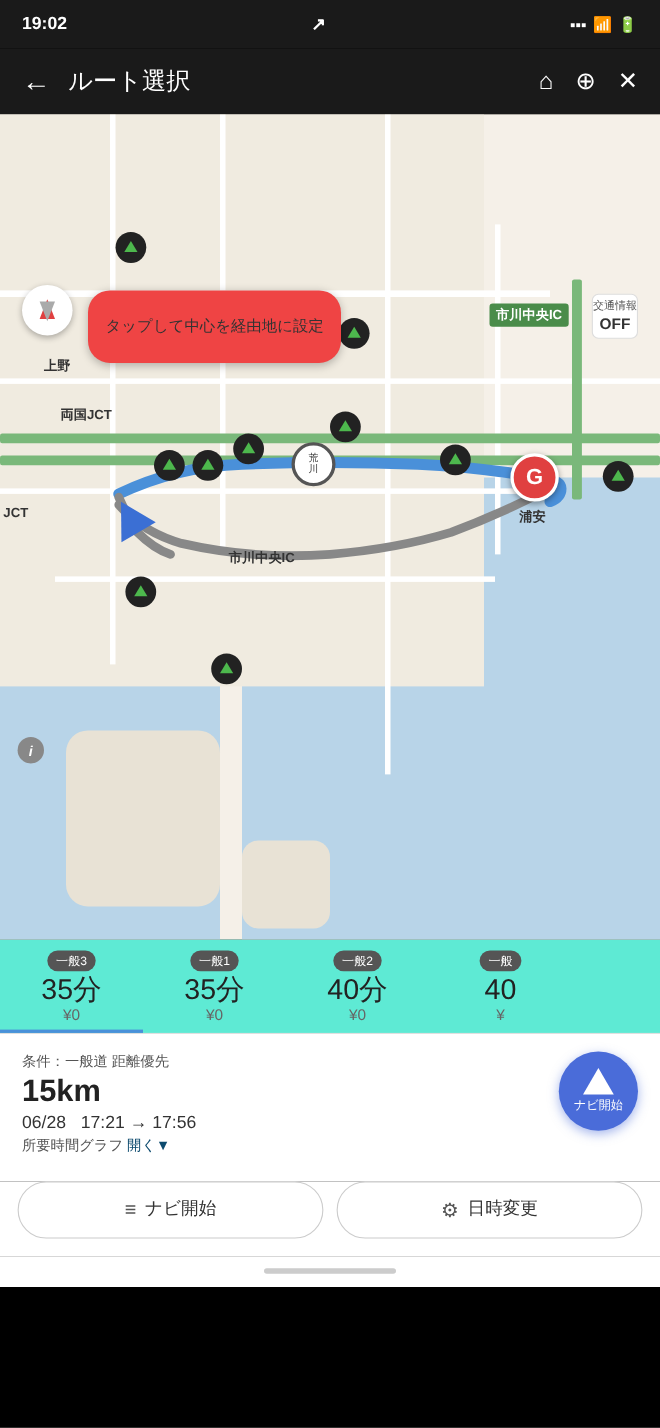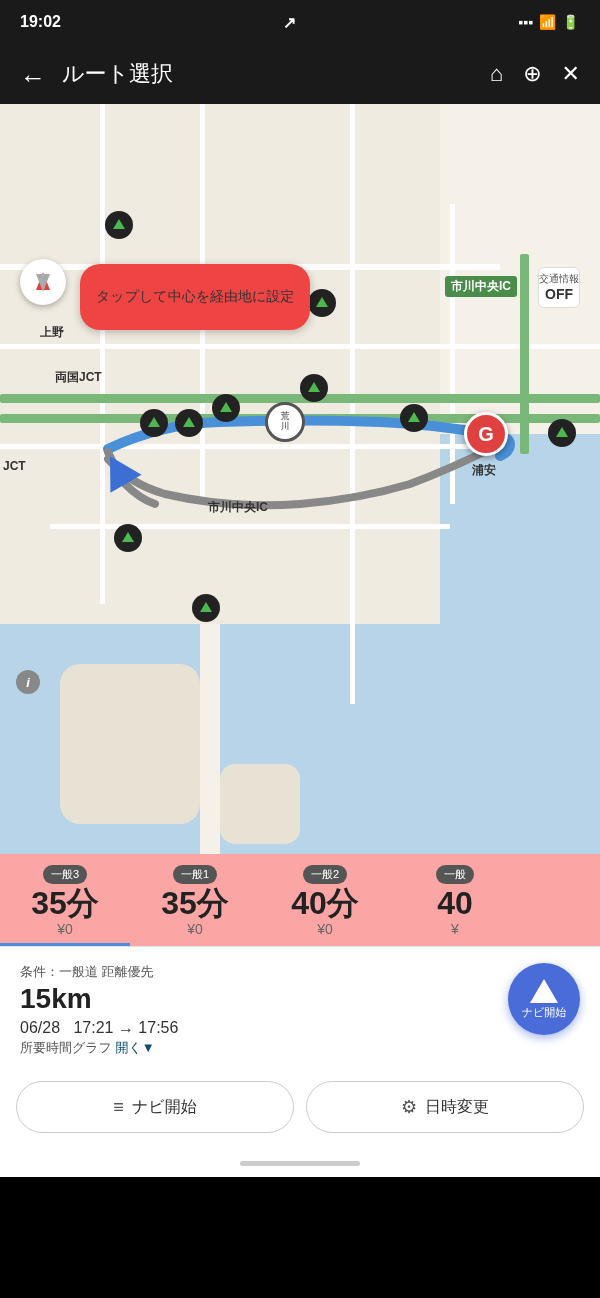--- a/index.html
+++ b/index.html
@@ -349,21 +349,21 @@
       display: flex;
       align-items: center;
       justify-content: center;
       font-size: 13px;
       font-style: italic;
       font-weight: bold;
     }
 
     
     .route-tabs {
-      background: #fca5a5;
+      background: #5eead4;
       display: flex;
       border-bottom: 1px solid #e0e0e0;
       overflow-x: auto;
       scrollbar-width: none;
     }
     .route-tabs::-webkit-scrollbar { display: none; }
     .route-tab {
       flex: 0 0 auto;
       min-width: 130px;
       padding: 10px 16px 6px;
@@ -378,22 +378,22 @@
     .tab-badge {
       display: inline-block;
       background: #555;
       color: #fff;
       font-size: 11px;
       padding: 2px 8px;
       border-radius: 10px;
       margin-bottom: 2px;
     }
     .tab-time {
-      font-size: 32px;
-      font-weight: bold;
+      font-size: 26px;
+      font-weight: normal;
       color: #222;
       line-height: 1.1;
       text-align: center;
     }
     .tab-cost {
       font-size: 14px;
       color: #666;
     }
     .route-tab.active .tab-time { color: #222; }
 

